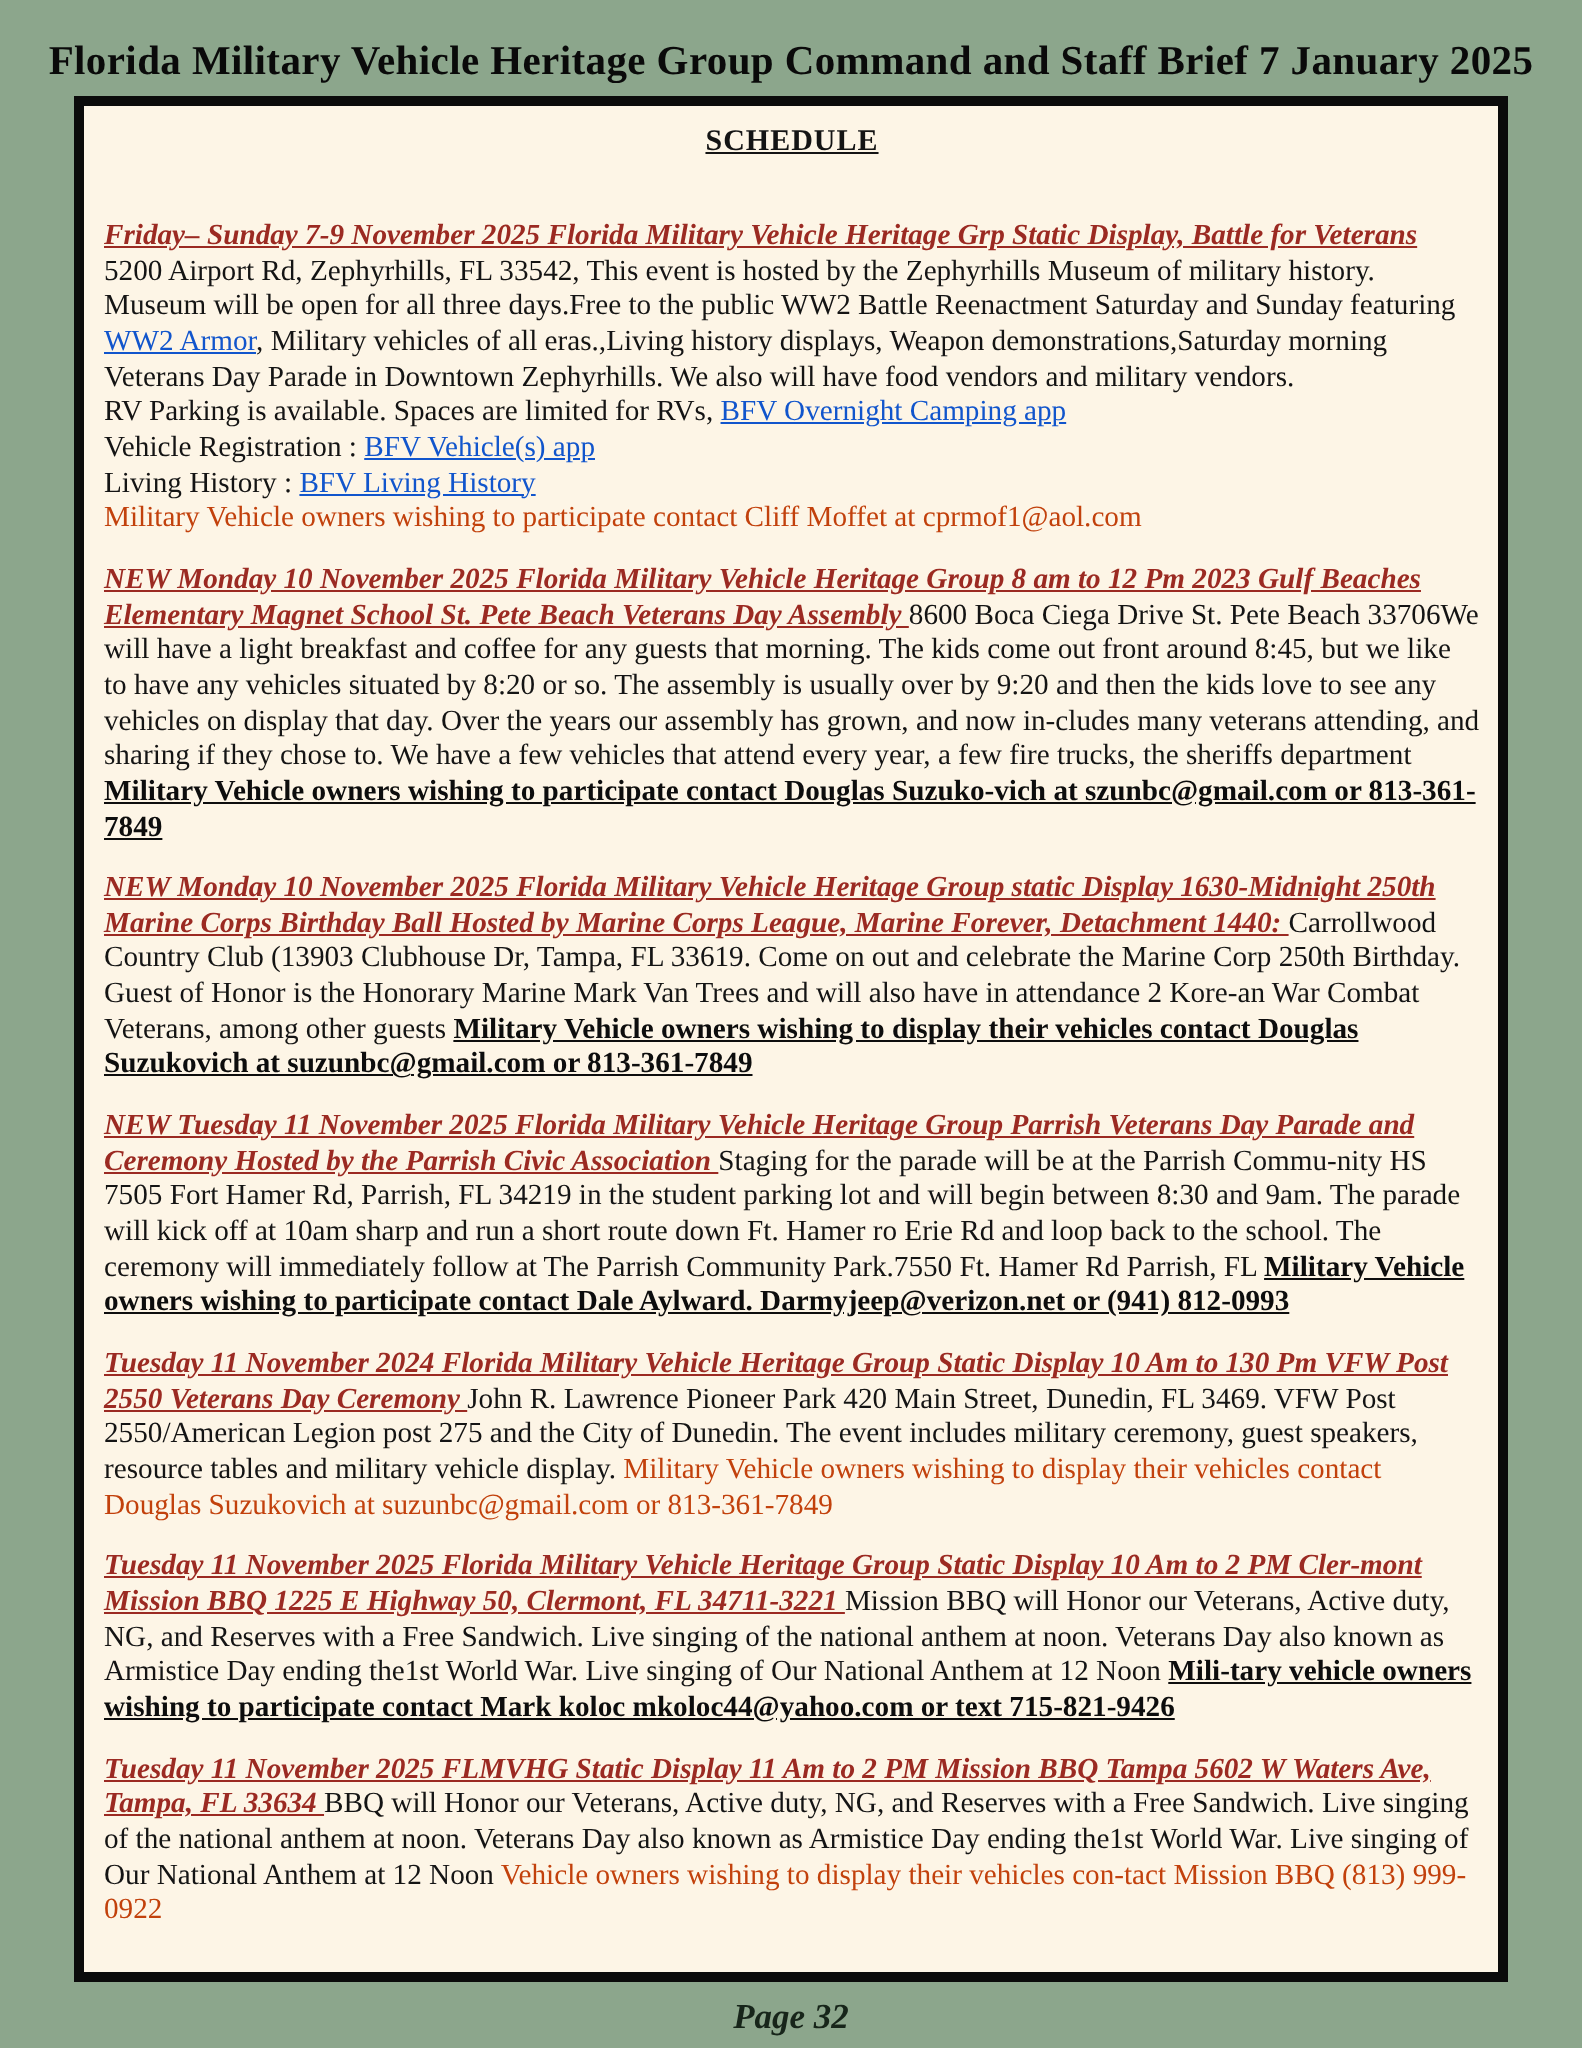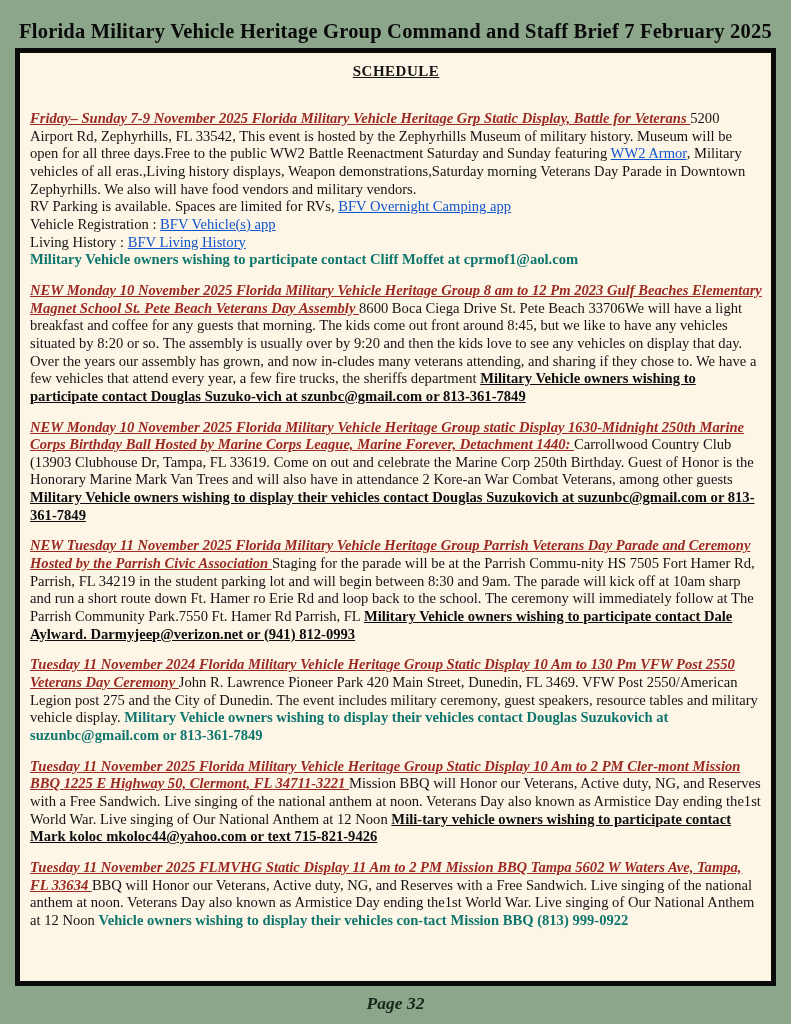--- a/index.html
+++ b/index.html
@@ -19,21 +19,21 @@
   .page-title{
     padding:20px 10px 5px;
     text-align:center;
     font-weight:bold;
     font-size:20.5px;
     letter-spacing:.2px;
     color:#0a0a0a;
     white-space:nowrap;
   }
   .paper{
-    margin:0 15px;
+    margin:0 37px;
     background:var(--cream);
     border:5px solid #0b0b0b;
     box-sizing:border-box;
     min-height:938px;
     padding:6px 9px 8px 10px;
   }
   .schedule-heading{
     text-align:center;
     font-weight:bold;
     font-size:15px;
@@ -42,36 +42,36 @@
     margin:4px 0 30px;
   }
   .event{
     font-size:14.6px;
     line-height:1.21;
     margin:0 0 13px;
     text-align:left;
   }
   .run-h{color:var(--red);font-weight:bold;text-decoration:underline;text-decoration-color:var(--red);font-style:italic;}
   .run-n{color:var(--ink);}
-  .run-b{color:#0f766e;font-weight:bold;}
+  .run-b{color:#c2410c;font-weight:normal;}
   .run-bu{color:#0d0d0d;font-weight:bold;text-decoration:underline;}
   a.run-a{color:var(--blue);text-decoration:underline;cursor:pointer;}
   .page-footer{
     text-align:center;
     font-weight:bold;
     font-style:italic;
     font-size:17.5px;
     color:#17251a;
     padding:7px 0 0;
   }
 </style>
 </head>
 <body>
 
-<div class="page-title">Florida Military Vehicle Heritage Group  Command and Staff Brief 7 February 2025</div>
+<div class="page-title">Florida Military Vehicle Heritage Group  Command and Staff Brief 7 January 2025</div>
 
 <div class="paper">
   <div class="schedule-heading">SCHEDULE</div>
   <div>
       <p class="event"><span class="run-h">Friday– Sunday 7-9 November 2025  Florida Military Vehicle Heritage Grp  Static Display,  Battle for Veterans </span><span class="run-n">5200 Airport Rd, Zephyrhills, FL 33542, This event is hosted by the Zephyrhills Museum of military history. Museum will be open for all three days.Free to the public WW2 Battle Reenactment Saturday and Sunday featuring  </span><a class="run-a" href="#">WW2 Armor</a><span class="run-n">, Military vehicles of all eras.,Living history displays, Weapon demonstrations,Saturday morning Veterans Day Parade in Downtown Zephyrhills. We also will have food vendors and military vendors.</span><br><span class="run-n">RV Parking is available. Spaces are limited for RVs, </span><a class="run-a" href="#">BFV Overnight Camping app</a><br><span class="run-n">Vehicle Registration : </span><a class="run-a" href="#">BFV Vehicle(s) app</a><br><span class="run-n"> Living History : </span><a class="run-a" href="#">BFV Living History</a><br><span class="run-b"> Military Vehicle owners wishing to participate contact Cliff Moffet at cprmof1@aol.com</span></p>
       <p class="event"><span class="run-h">NEW Monday 10 November 2025  Florida Military Vehicle Heritage Group  8 am to 12 Pm 2023 Gulf Beaches Elementary Magnet School St. Pete Beach Veterans Day Assembly </span><span class="run-n">  8600 Boca Ciega Drive St. Pete Beach 33706We will have a light breakfast and coffee for any guests that morning. The kids come out front around 8:45, but we like to have any vehicles situated by 8:20 or so. The assembly is usually over by 9:20 and then the kids love to see any vehicles on display that day. Over the years our assembly has grown, and now in-cludes many veterans attending, and sharing if they chose to. We have a few vehicles that attend every year, a few fire trucks, the sheriffs department   </span><span class="run-bu">Military Vehicle owners wishing to participate contact Douglas Suzuko-vich at szunbc@gmail.com or 813-361-7849</span></p>
       <p class="event"><span class="run-h">NEW Monday 10 November 2025  Florida Military Vehicle Heritage Group static Display 1630-Midnight 250th Marine Corps Birthday Ball Hosted by Marine Corps League, Marine Forever, Detachment 1440: </span><span class="run-n">Carrollwood Country Club (13903 Clubhouse Dr, Tampa, FL 33619. Come on out and celebrate the Marine Corp 250th Birthday. Guest of Honor is the Honorary Marine Mark Van Trees and will also have in attendance  2 Kore-an War Combat Veterans, among other guests </span><span class="run-bu">Military Vehicle owners wishing to display their vehicles contact Douglas Suzukovich at suzunbc@gmail.com or 813-361-7849</span></p>
       <p class="event"><span class="run-h">NEW Tuesday 11 November 2025  Florida Military Vehicle Heritage Group  Parrish Veterans Day Parade and Ceremony Hosted by the Parrish Civic Association </span><span class="run-n">Staging for the parade will be at the Parrish Commu-nity HS 7505 Fort Hamer Rd, Parrish, FL 34219 in the student parking lot and will begin between 8:30 and 9am. The parade will kick off at 10am sharp and run a short route down Ft. Hamer ro Erie Rd and loop back to the school. The ceremony will immediately follow at The Parrish Community Park.7550 Ft. Hamer Rd Parrish, FL </span><span class="run-bu">Military Vehicle owners wishing to participate contact Dale Aylward. Darmyjeep@verizon.net or (941) 812-0993</span></p>
       <p class="event"><span class="run-h">Tuesday 11 November 2024 Florida Military Vehicle Heritage Group Static Display 10 Am to 130 Pm VFW Post 2550 Veterans Day Ceremony </span><span class="run-n">John R. Lawrence Pioneer Park 420 Main Street, Dunedin, FL 3469. VFW Post 2550/American Legion post 275 and the City of Dunedin.  The event includes military ceremony, guest speakers, resource tables and military vehicle display. </span><span class="run-b">Military Vehicle owners wishing to display their vehicles contact Douglas Suzukovich at suzunbc@gmail.com or 813-361-7849</span></p>
       <p class="event"><span class="run-h">Tuesday 11 November 2025  Florida Military Vehicle Heritage Group Static Display 10 Am to 2 PM Cler-mont Mission BBQ 1225 E Highway 50, Clermont, FL 34711-3221   </span><span class="run-n">Mission BBQ will Honor our Veterans, Active duty, NG, and Reserves with a Free Sandwich. Live singing of the national anthem at noon. Veterans Day also known as Armistice Day ending the1st World War. Live singing of Our National Anthem at 12 Noon  </span><span class="run-bu">Mili-tary vehicle owners wishing to participate contact Mark koloc mkoloc44@yahoo.com or text 715-821-9426</span></p>

